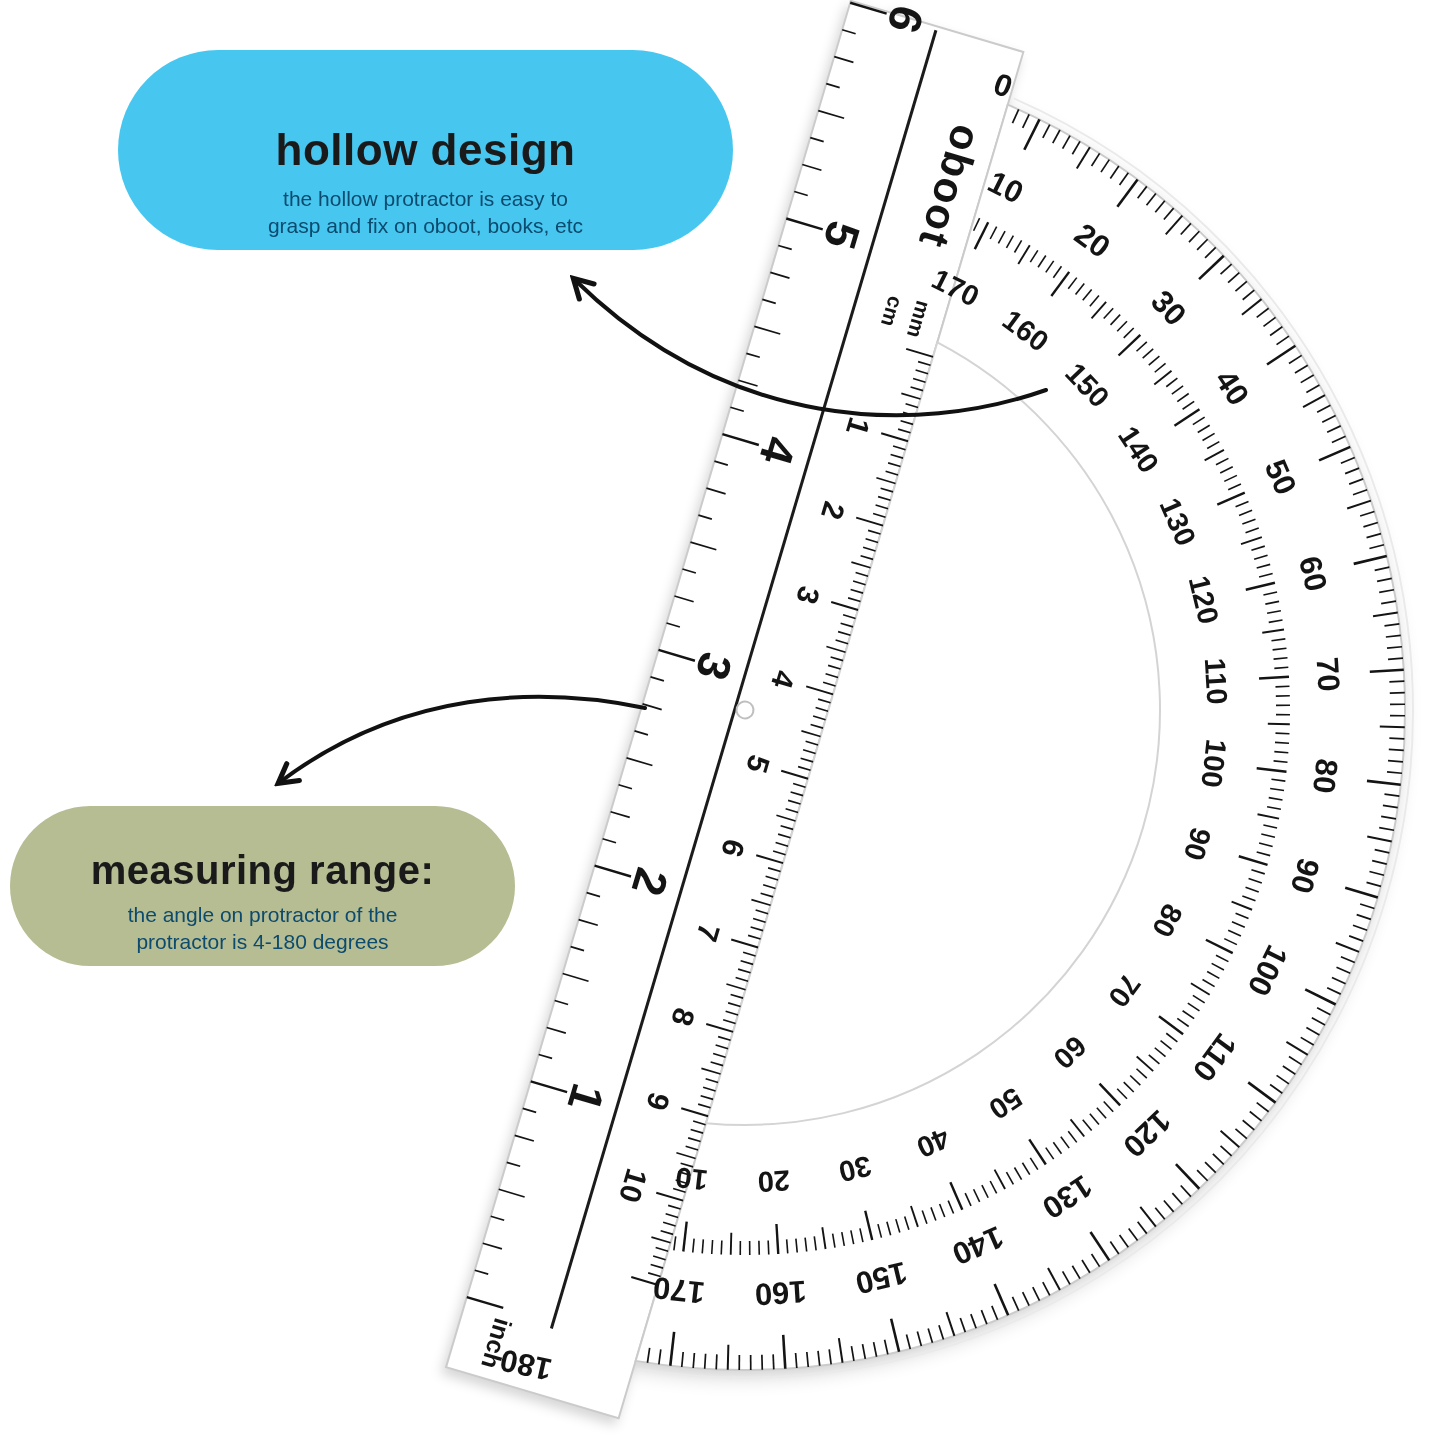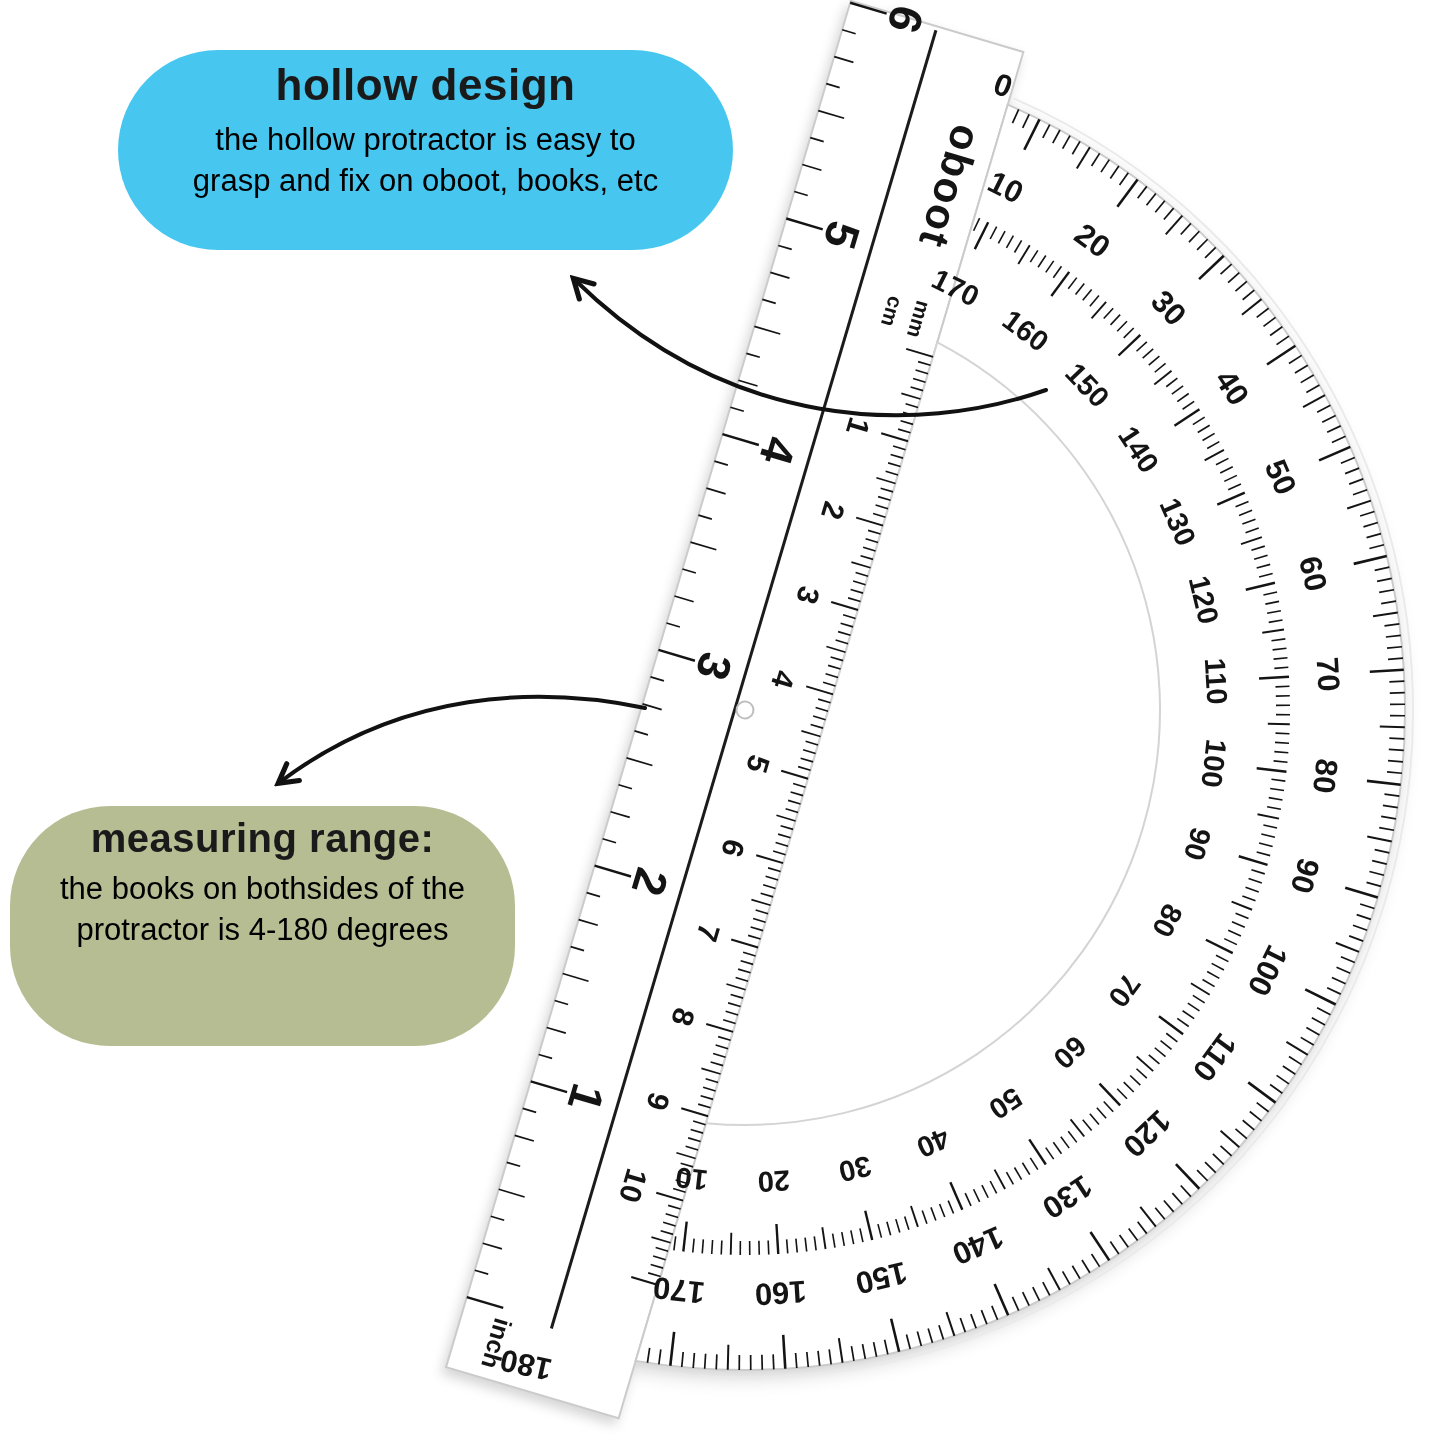--- a/index.html
+++ b/index.html
@@ -13,28 +13,28 @@
   #protractor-svg text{fill:#141414;font-family:"Liberation Sans", sans-serif;}
   .deg-o{font-size:31px;font-weight:600;}
   .deg-i{font-size:29px;font-weight:600;}
   .num-cm{font-size:30px;font-weight:600;}
   .num-in{font-size:46px;font-weight:700;}
   .unit{font-size:21px;font-weight:600;}
   .inch-lbl{font-size:25px;font-weight:600;}
   .brand{font-size:42px;font-weight:700;letter-spacing:2px;}
   .callout{
     position:absolute;display:flex;flex-direction:column;
-    align-items:center;justify-content:flex-start;text-align:center;
+    align-items:center;justify-content:flex-end;text-align:center;
     box-sizing:border-box;padding:10px 30px;
   }
   .callout-blue{left:118px;top:50px;width:615px;height:200px;border-radius:110px;}
-  .callout-green{left:10px;top:806px;width:505px;height:240px;border-radius:100px;}
+  .callout-green{left:10px;top:806px;width:505px;height:160px;border-radius:100px;}
   .callout-title{font-size:44px;font-weight:bold;color:#1a1a1a;margin-bottom:10px;letter-spacing:0.5px;}
   .callout-green .callout-title{font-size:40px;margin-bottom:8px;}
-  .callout-line{font-size:31px;color:#000000;line-height:1.32;}
+  .callout-line{font-size:21px;color:#0c4a6e;line-height:1.32;}
 </style>
 </head>
 <body>
 
 <svg id="protractor-svg" class="layer" width="1445" height="1445">
     <g transform="translate(745,710) rotate(16.5)">
       <rect x="-100" y="-710" width="180" height="1425" fill="#ffffff" stroke="#cbcbcb" stroke-width="2"></rect>
       <path d="M 80 -655.133574166368 A 660 660 0 0 1 80 655.133574166368 Z" fill="#ffffff" stroke="#cbcbcb" stroke-width="2"></path>
       <path d="M 84 -662.6975177258475 A 668 668 0 0 1 84 662.6975177258475" fill="none" stroke="#eaeaea" stroke-width="2"></path>
       <path d="M 80 -407.2161588149468 A 415 415 0 0 1 80 407.2161588149468 Z" fill="#ffffff" stroke="#d4d4d4" stroke-width="2"></path>
@@ -598,15 +598,15 @@
 </svg>
 
 <div class="callout callout-blue" style="background: rgb(71, 199, 240);">
   <div class="callout-title">hollow design</div>
   <div class="callout-line">the hollow protractor is easy to</div>
   <div class="callout-line">grasp and fix on oboot, books, etc</div>
 </div>
 
 <div class="callout callout-green" style="background: rgb(182, 189, 146);">
   <div class="callout-title">measuring range:</div>
-  <div class="callout-line">the books on bothsides of the</div>
+  <div class="callout-line">the angle on protractor of the</div>
   <div class="callout-line">protractor is 4-180 degrees</div>
 </div>
 
 </body></html>

